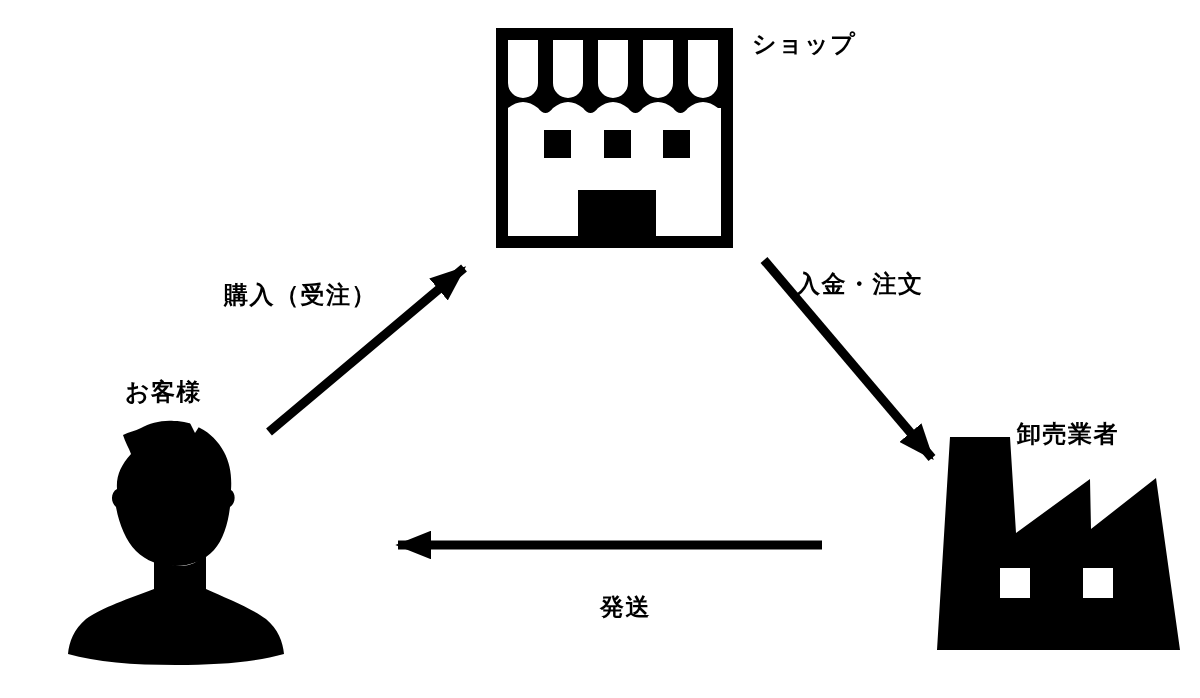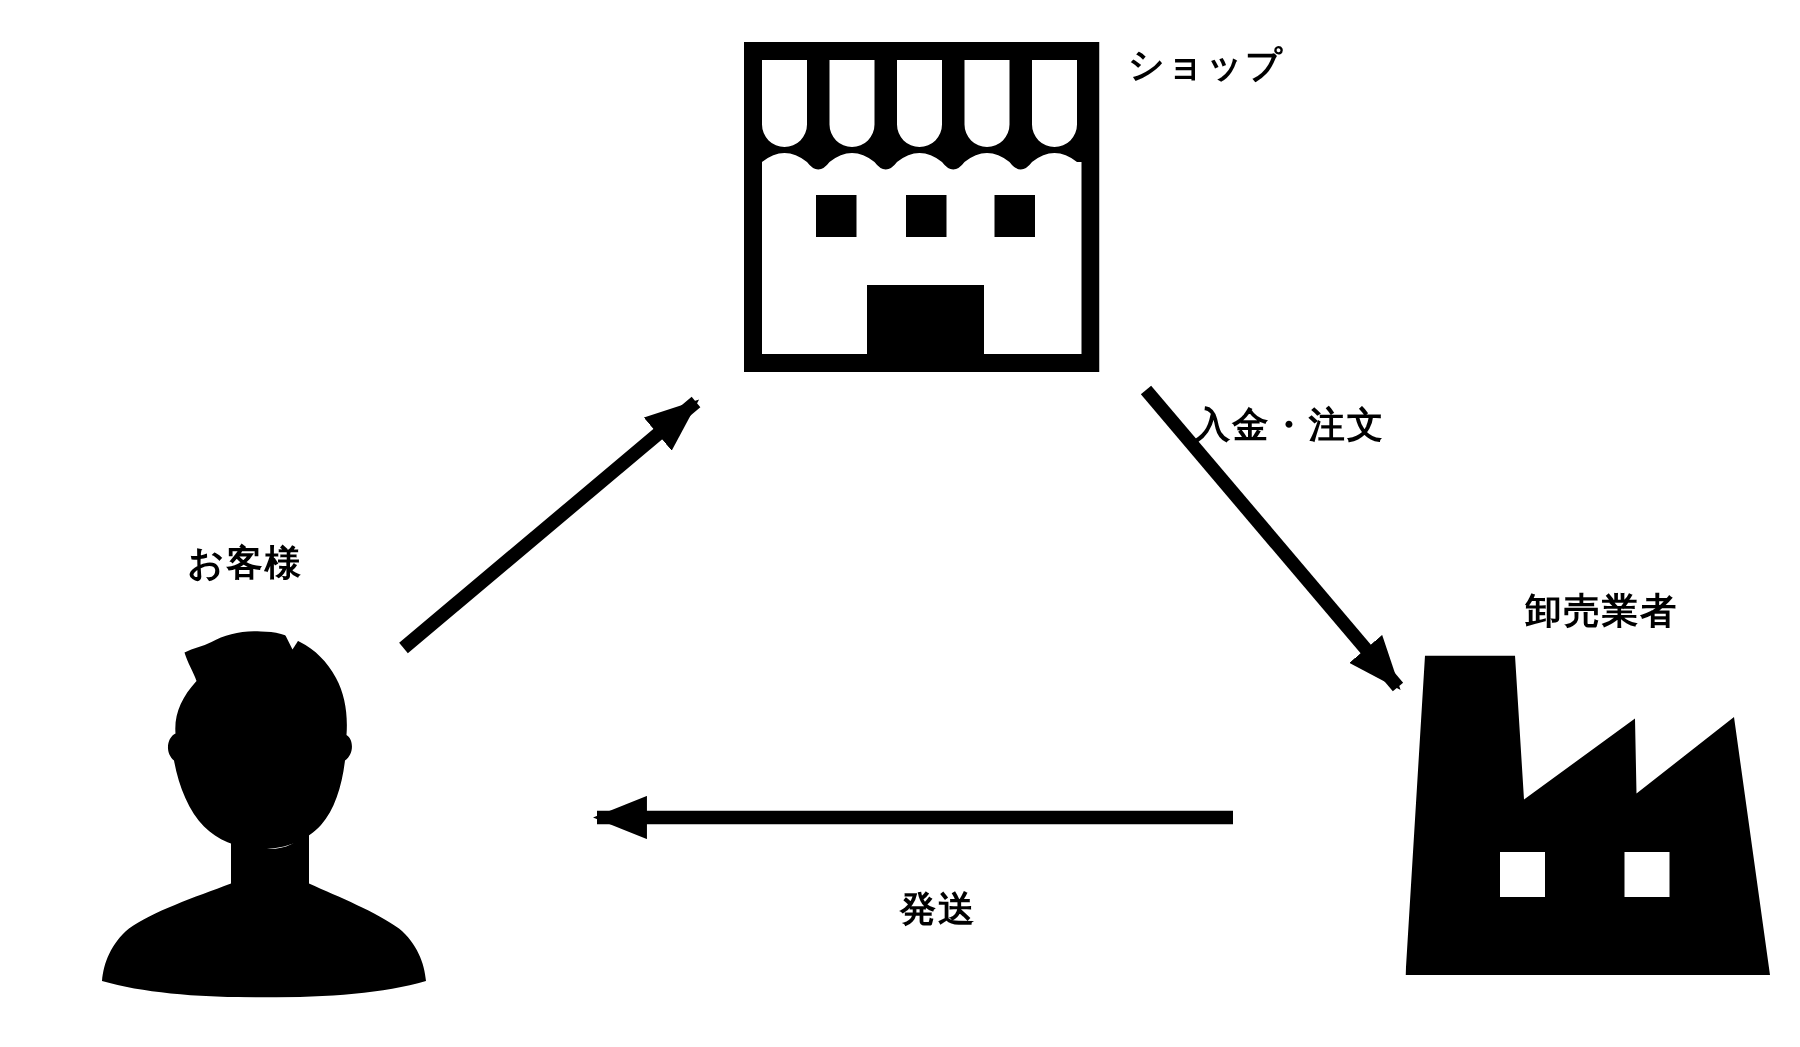--- a/index.html
+++ b/index.html
@@ -51,26 +51,27 @@
   </div>
   <div class="label" style="left:736px;top:32px">ショップ</div>
 
   <div class="abs" style="left:50px;top:419px">
     <svg width="220" height="246" viewBox="0 0 220 246">
       <path fill="#000000" d="M108 2 C96 1 84 4 75 9 C69 12 63 13 57 16 C59 23 63 29 65 35 C55 46 50 57 51 70 C45 73 44 83 50 88 C53 105 60 122 70 132 C80 142 94 147 109 147 C125 147 139 141 148 131 C157 121 162 105 164 88 C170 84 170 74 165 71 C166 57 164 44 158 33 C152 22 144 14 134 9 C126 4 117 2 108 2 Z"></path>
       <polygon fill="#ffffff" points="122,0 129,14 138,0"></polygon>
       <path fill="#000000" d="M88 134 L88 170 C64 179 35 189 20 200 C8 210 3 223 2 235 C30 243 66 246 110 246 C154 246 190 243 218 235 C217 223 212 210 200 200 C185 189 160 179 140 170 L140 134 C133 143 124 147 114 147 C104 147 95 143 88 134 Z"></path>
     </svg>
   </div>
-  <div class="label" style="left:109px;top:364px">お客様</div>
+  <div class="label" style="left:109px;top:380px">お客様</div>
 
   <div class="abs" style="left:921px;top:437px">
     <svg width="243" height="215" viewBox="0 0 243 215">
       <path fill="#000000" d="M13 0 L73 0 L79 96 L153 42 L154 92 L219 41 L243 213 L0 213 Z"></path>
       <path fill="#ffffff" d="M63 131 h30 v30 h-30 Z M146 131 h30 v30 h-30 Z"></path>
     </svg>
   </div>
-  <div class="label" style="left:1001px;top:396px">卸売業者</div>
+  <div class="label" style="left:1001px;top:422px">卸売業者</div>
 
+  <div class="label" style="left:208px;top:283px">購入（受注）</div>
   <div class="label" style="left:780px;top:272px">入金・注文</div>
   <div class="label" style="left:584px;top:595px">発送</div>
 
 </div>
 
 </body></html>

